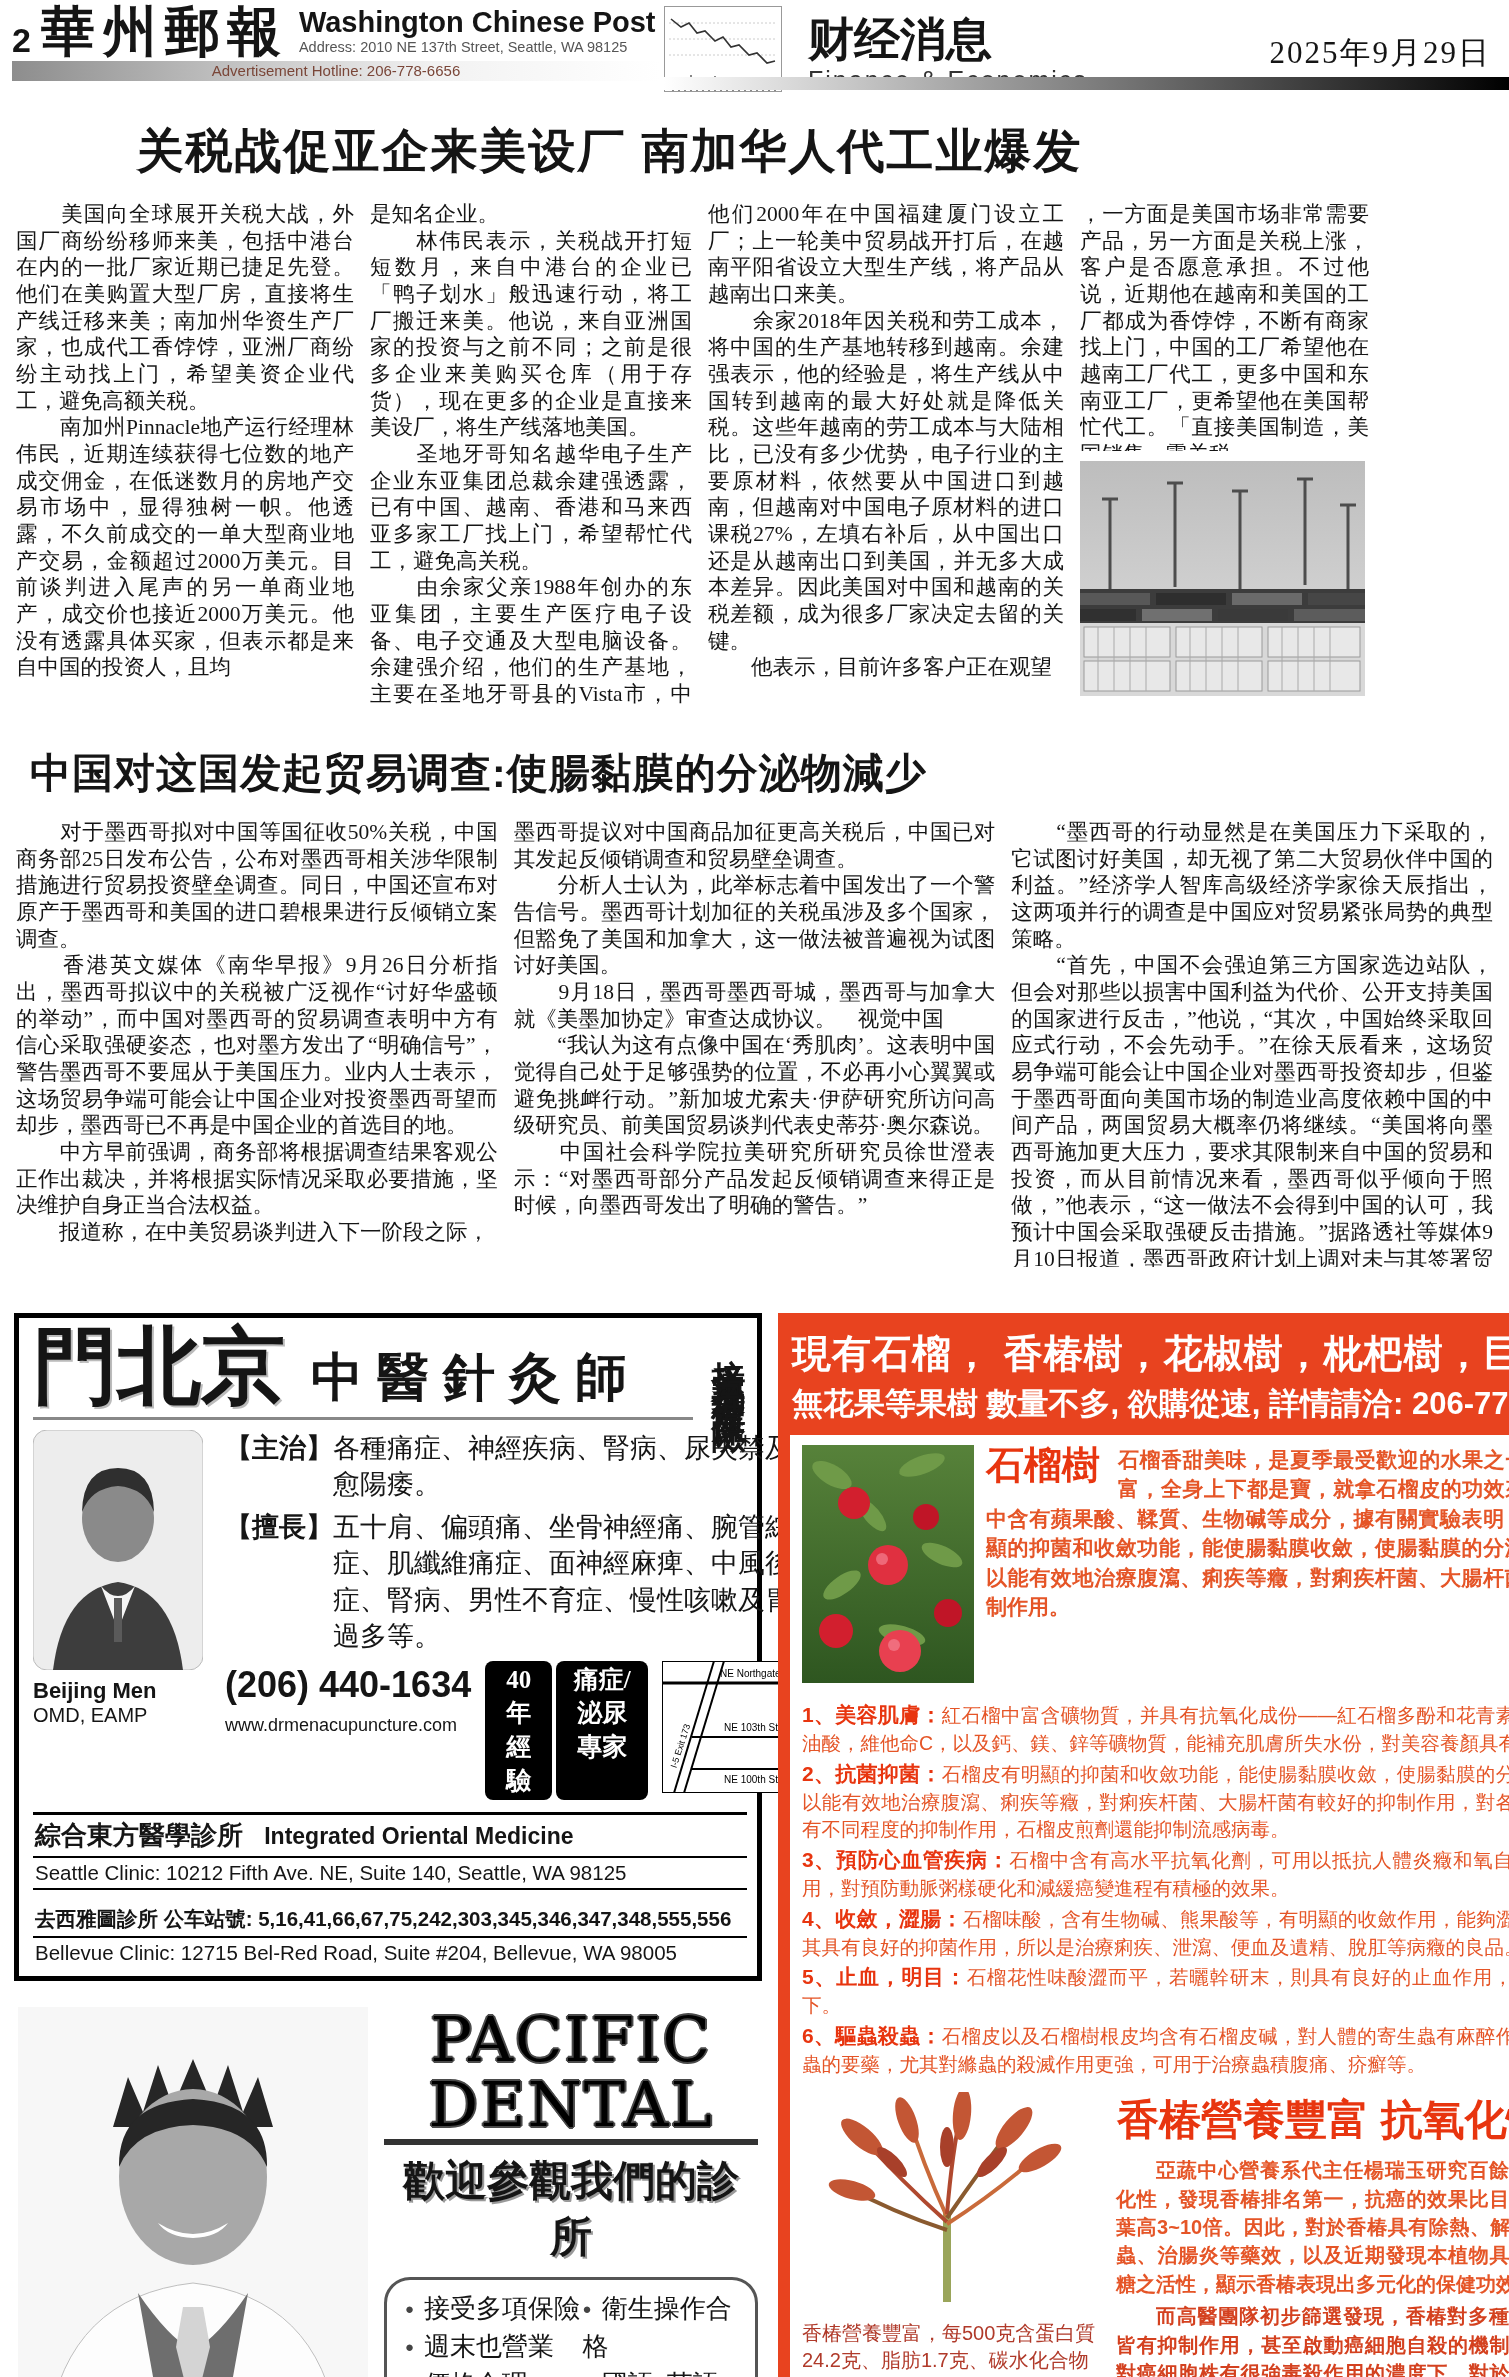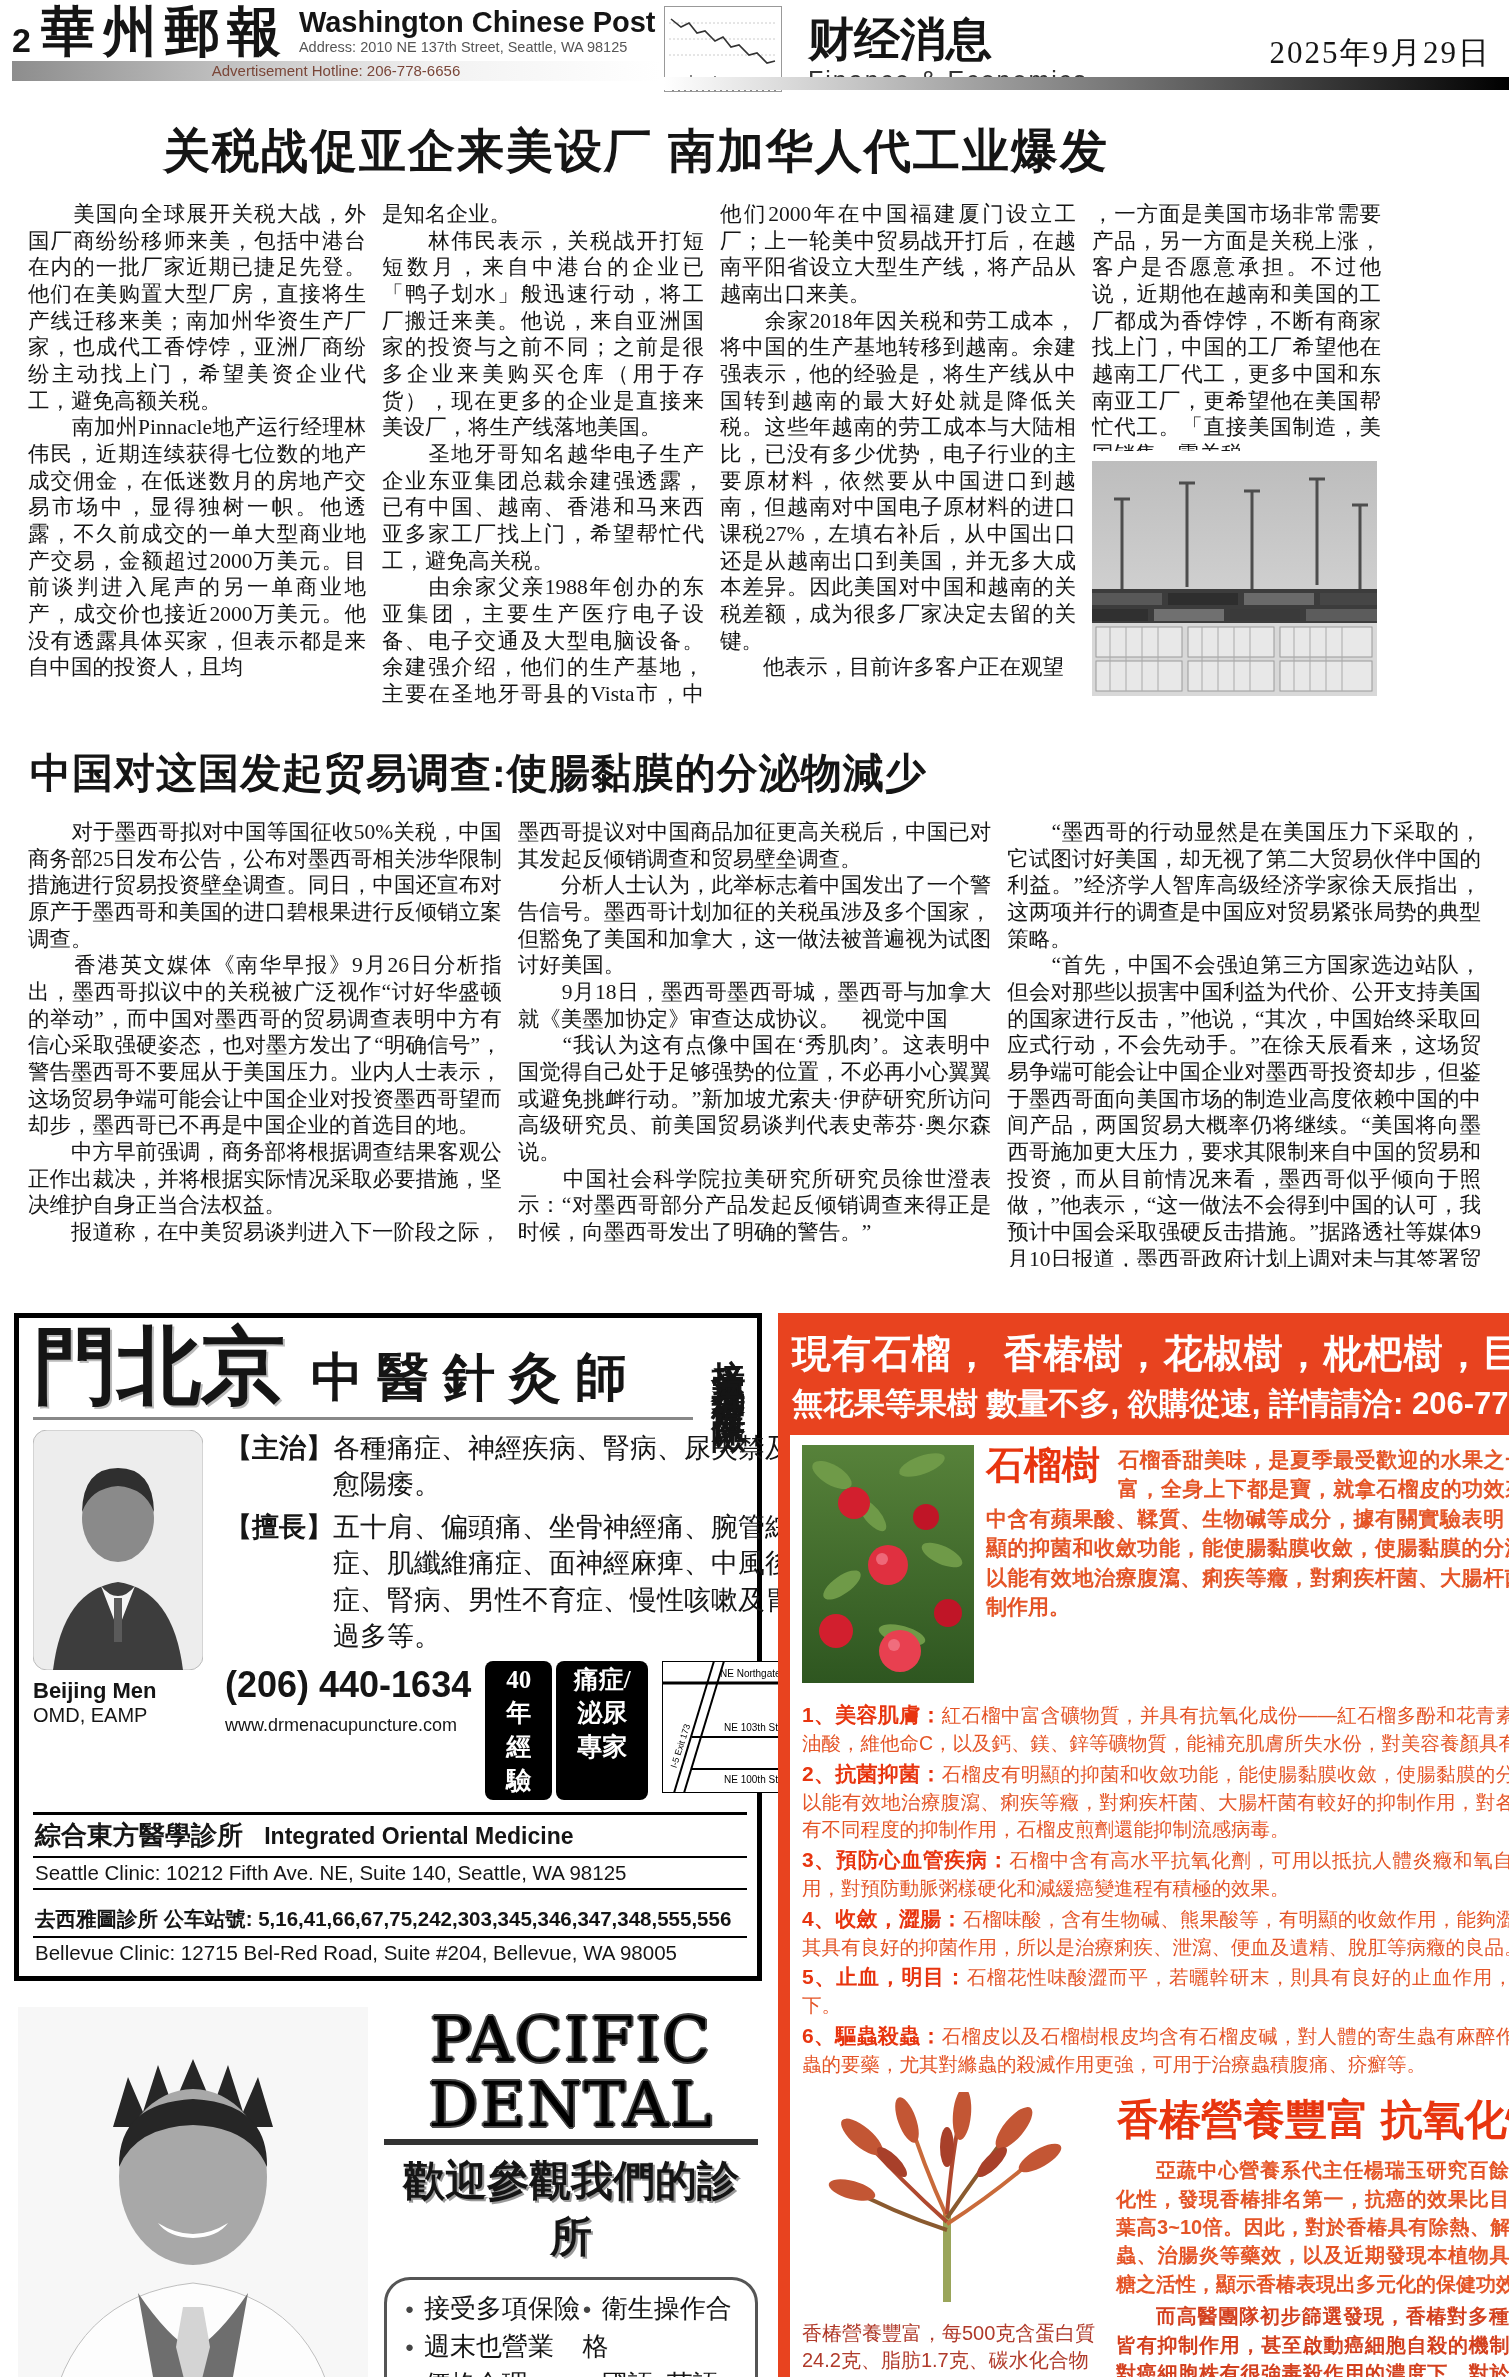--- a/index.html
+++ b/index.html
@@ -19,22 +19,22 @@
     font-size:15px;color:#7a4638;font-family:"Liberation Sans",sans-serif;text-align:center;line-height:20px;}
   .chartbox{width:118px;height:86px;border:1px solid #999;background:#fff;margin-left:4px;}
   .hdr-sec{margin-left:26px;padding-top:10px;}
   .sec-cn{font-size:46px;font-weight:900;line-height:1;font-family:"DejaVu Serif",serif;}
   .sec-en{font-size:25px;letter-spacing:2px;color:#333;font-family:"Liberation Sans",sans-serif;margin-top:4px;}
   .hdr-date{margin-left:auto;font-size:31px;padding-top:26px;letter-spacing:2px;}
   .right-grad{position:absolute;right:0;bottom:6px;width:56%;height:13px;background:linear-gradient(to right,#ffffff,#000000);}
 
   
   .art1-hl{font-family:"Liberation Sans","DejaVu Sans",sans-serif;font-weight:900;font-size:47px;
-    letter-spacing:2px;text-align:right;margin:24px 400px 18px 110px;white-space:nowrap;}
-  .art-body{display:flex;gap:16px;padding:0 28px;}
+    letter-spacing:2px;text-align:center;margin:24px 400px 18px 110px;white-space:nowrap;}
+  .art-body{display:flex;gap:16px;padding:0 16px;}
   .art-body .col{white-space:pre-line;text-align:justify;font-size:21.5px;line-height:1.24;overflow:hidden;}
   .a1c1{width:338px;height:505px;}
   .a1c2{width:322px;height:505px;}
   .a1c3{width:356px;height:505px;}
   .a1c4{width:289px;}
   .a1c4 .col{height:250px;width:100%;}
   .portphoto{margin-top:10px;}
   .art2-hl{font-family:"Liberation Sans","DejaVu Sans",sans-serif;font-weight:900;font-size:41px;
     letter-spacing:1px;margin:40px 0 18px 30px;white-space:nowrap;}
   .a2col{flex:1;height:448px;}

